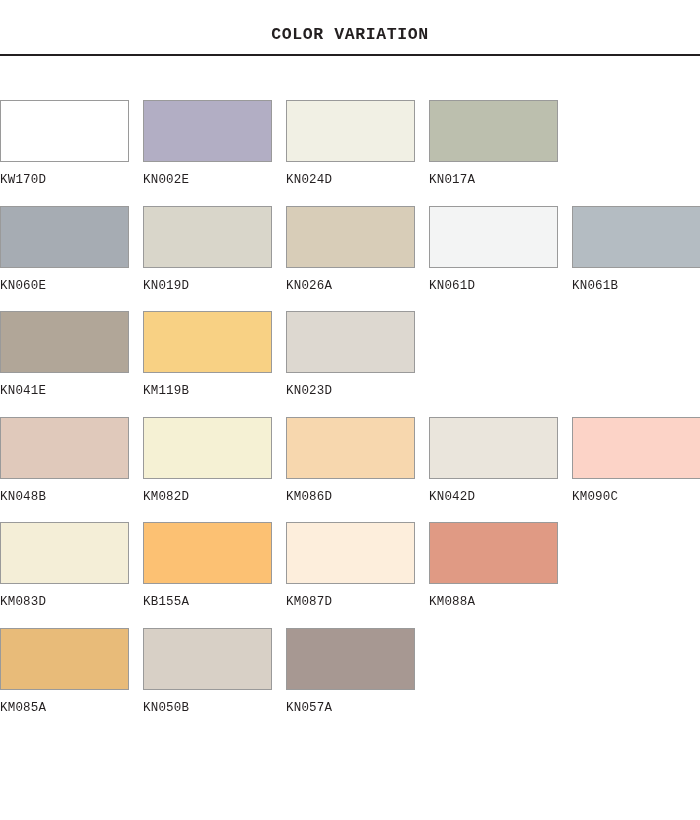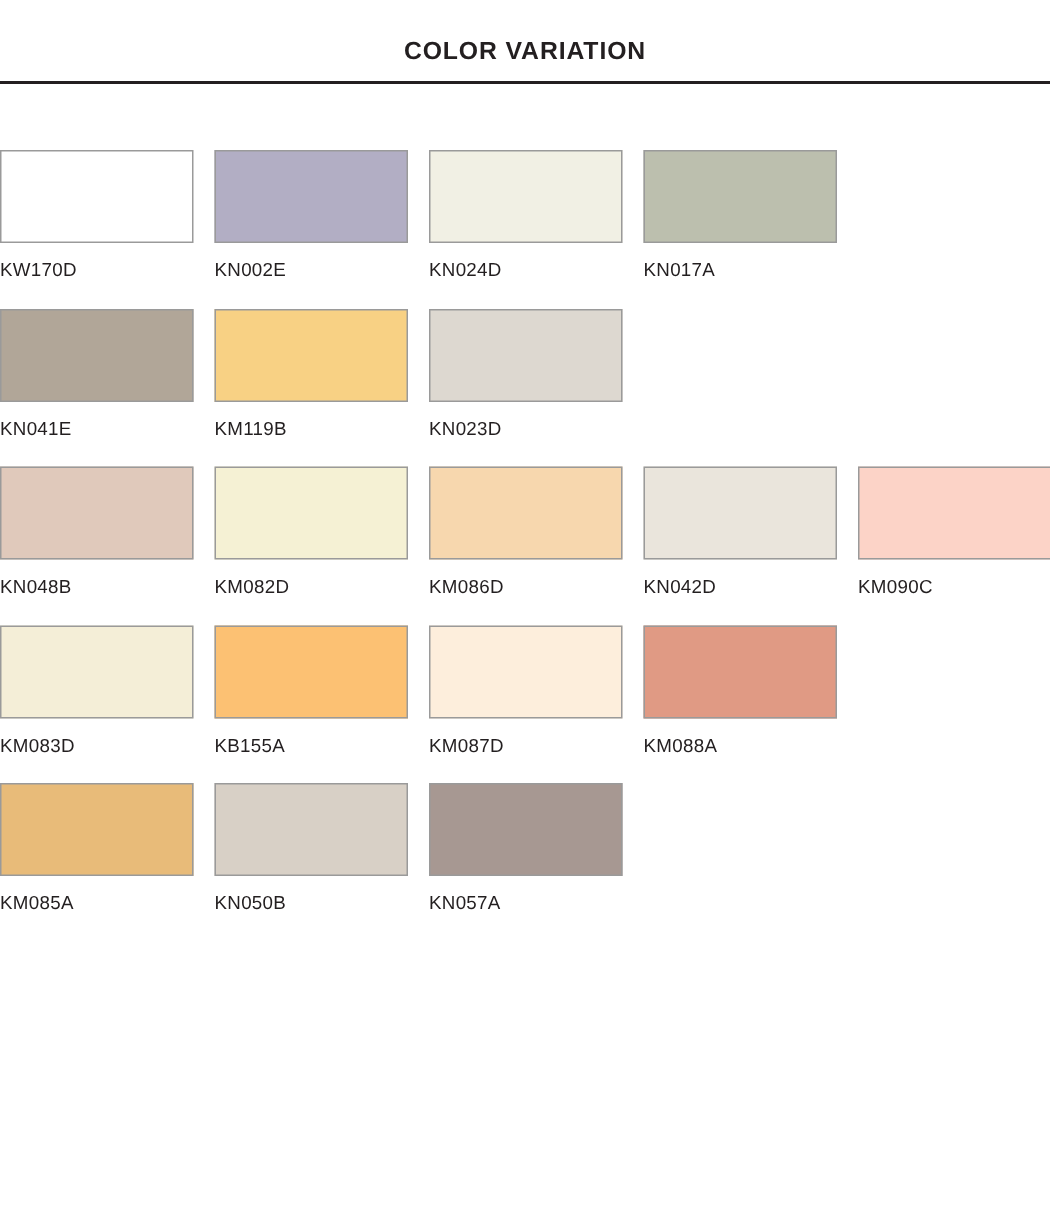--- a/index.html
+++ b/index.html
@@ -12,20 +12,21 @@
     background: #ffffff;
     font-family: "Liberation Sans", sans-serif;
     color: #231f20;
     overflow: hidden;
   }
   .page {
     position: relative;
     width: 700px;
     height: 820px;
     box-sizing: border-box;
+    font-family: Liberation Mono, monospace;
   }
   .header {
     height: 56px;
     display: flex;
     align-items: center;
     justify-content: center;
     border-bottom: 2px solid #231f20;
     box-sizing: border-box;
   }
   .header-title {
@@ -93,20 +94,42 @@
           <div class="swatch-chip" title="#f1f0e4" style="background: rgb(241, 240, 228);"></div>
           <div class="swatch-label">KN024D</div>
         </div>
         <div class="swatch-cell">
           <div class="swatch-chip" title="#bcbfae" style="background: rgb(188, 191, 174);"></div>
           <div class="swatch-label">KN017A</div>
         </div>
       </div>
       <div class="swatch-row">
         <div class="swatch-cell">
+          <div class="swatch-chip" title="#a6acb3" style="background: rgb(166, 172, 179);"></div>
+          <div class="swatch-label">KN060E</div>
+        </div>
+        <div class="swatch-cell">
+          <div class="swatch-chip" title="#d9d6ca" style="background: rgb(217, 214, 202);"></div>
+          <div class="swatch-label">KN019D</div>
+        </div>
+        <div class="swatch-cell">
+          <div class="swatch-chip" title="#d8cdb8" style="background: rgb(216, 205, 184);"></div>
+          <div class="swatch-label">KN026A</div>
+        </div>
+        <div class="swatch-cell">
+          <div class="swatch-chip" title="#f3f4f4" style="background: rgb(243, 244, 244);"></div>
+          <div class="swatch-label">KN061D</div>
+        </div>
+        <div class="swatch-cell">
+          <div class="swatch-chip" title="#b4bcc2" style="background: rgb(180, 188, 194);"></div>
+          <div class="swatch-label">KN061B</div>
+        </div>
+      </div>
+      <div class="swatch-row">
+        <div class="swatch-cell">
           <div class="swatch-chip" title="#b1a698" style="background: rgb(177, 166, 152);"></div>
           <div class="swatch-label">KN041E</div>
         </div>
         <div class="swatch-cell">
           <div class="swatch-chip" title="#f8d184" style="background: rgb(248, 209, 132);"></div>
           <div class="swatch-label">KM119B</div>
         </div>
         <div class="swatch-cell">
           <div class="swatch-chip" title="#ddd8d0" style="background: rgb(221, 216, 208);"></div>
           <div class="swatch-label">KN023D</div>

